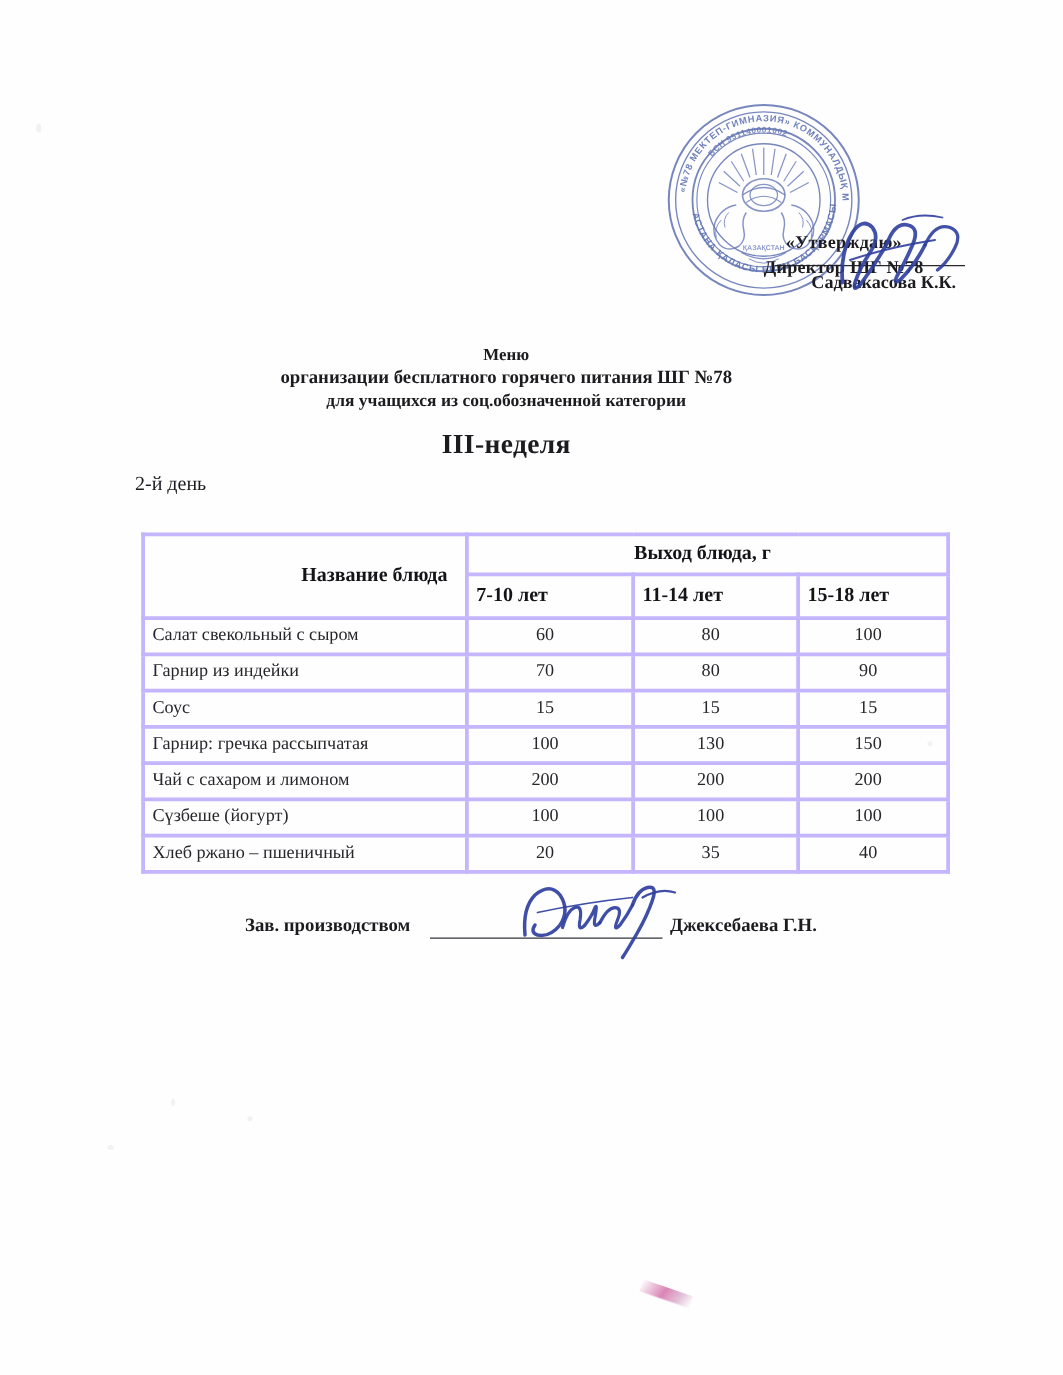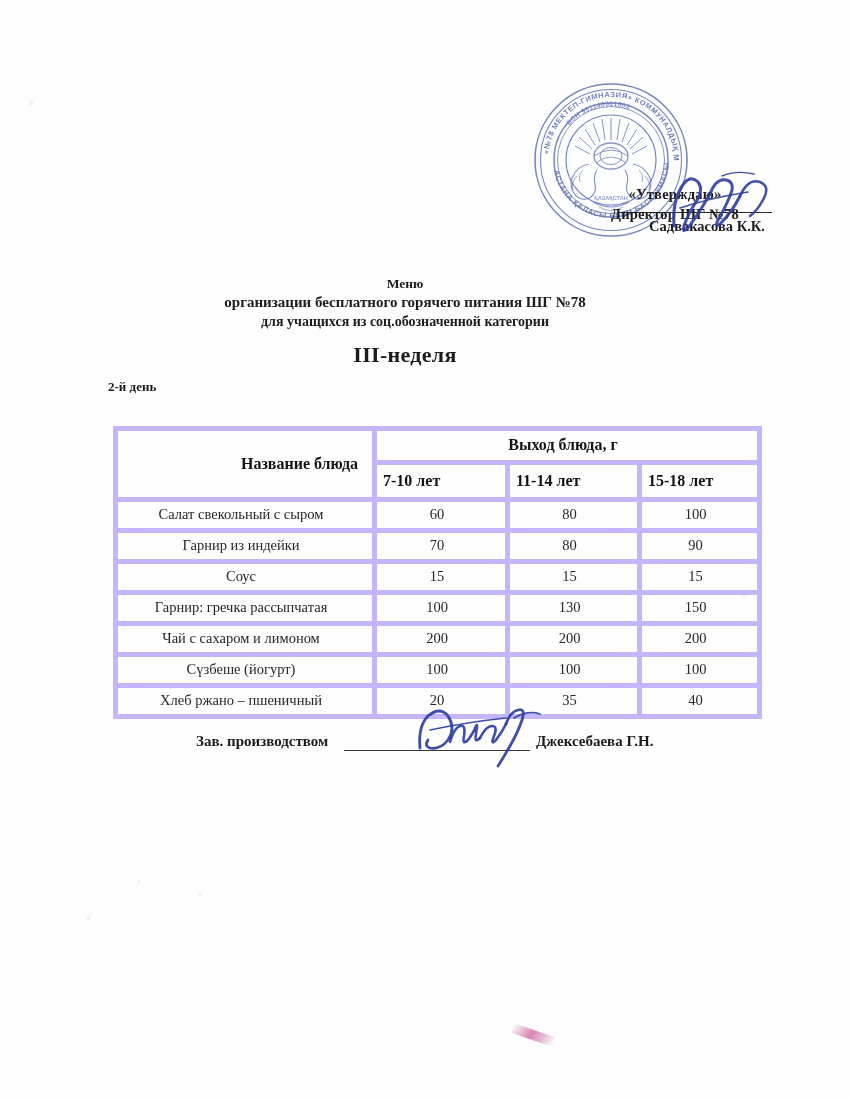--- a/index.html
+++ b/index.html
@@ -116,38 +116,38 @@
     text-align: center;
     font-weight: bold;
     font-size: 22px;
     letter-spacing: .3px;
   }
 
   .day {
     position: absolute;
     left: 108px;
     top: 379px;
-    font-weight: bold;
-    font-size: 13px;
+    font-weight: normal;
+    font-size: 16px;
   }
 
   
   .tbl-wrap {
     position: absolute;
     left: 113px;
     top: 426px;
     width: 644px;
   }
   table.menu {
     border-collapse: collapse;
     width: 100%;
     table-layout: fixed;
   }
   table.menu th, table.menu td {
-    border: 5px solid #c4b5fd;
+    border: 3px solid #c4b5fd;
     padding: 2px 14px 3px 6px;
     vertical-align: middle;
     font-size: 14.5px;
     color: #26262b;
     background: transparent;
   }
   table.menu th {
     font-weight: bold;
     font-size: 16px;
     color: #141418;
@@ -163,21 +163,21 @@
     height: 24px;
     font-size: 17px;
   }
   th.col-age {
     text-align: left;
     height: 27px;
     padding-left: 9px;
     font-size: 16px;
   }
   td.dish {
-    text-align: center;
+    text-align: left;
     padding-left: 9px;
     height: 21px;
     font-size: 14.5px;
   }
   td.val {
     text-align: center;
     padding-left: 9px;
     color: #3a3a40;
     font-size: 14.5px;
   }

